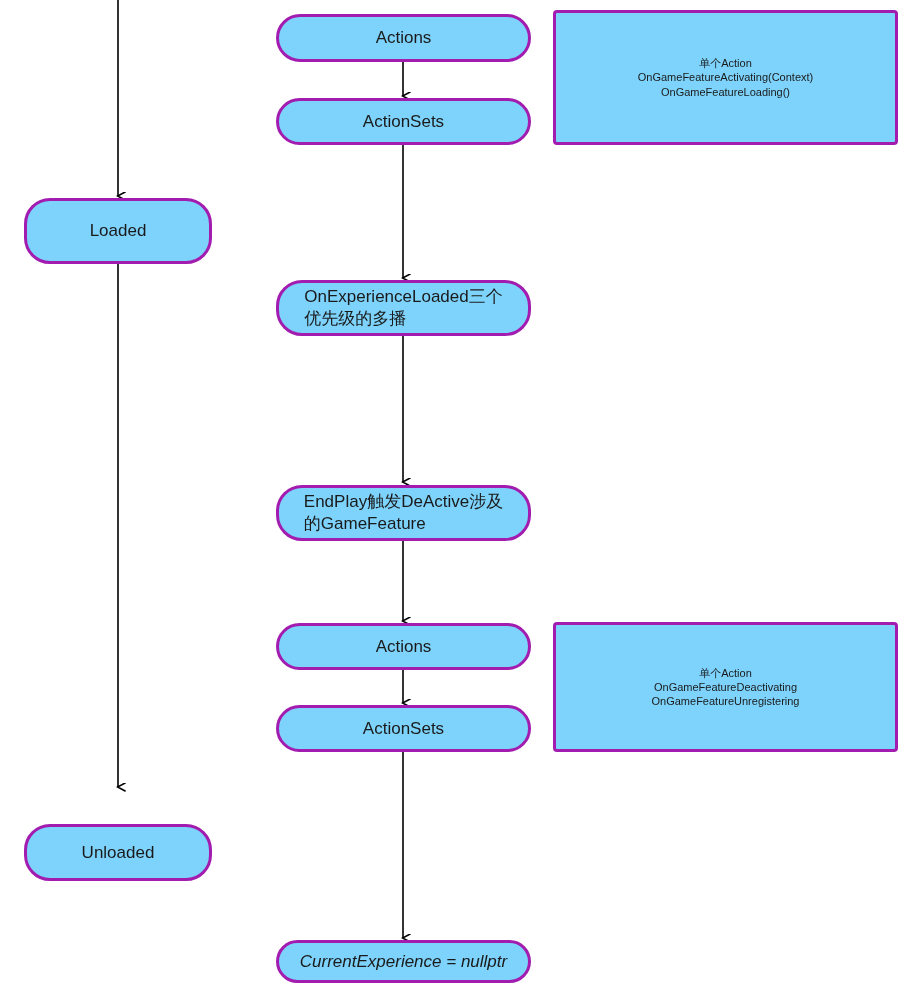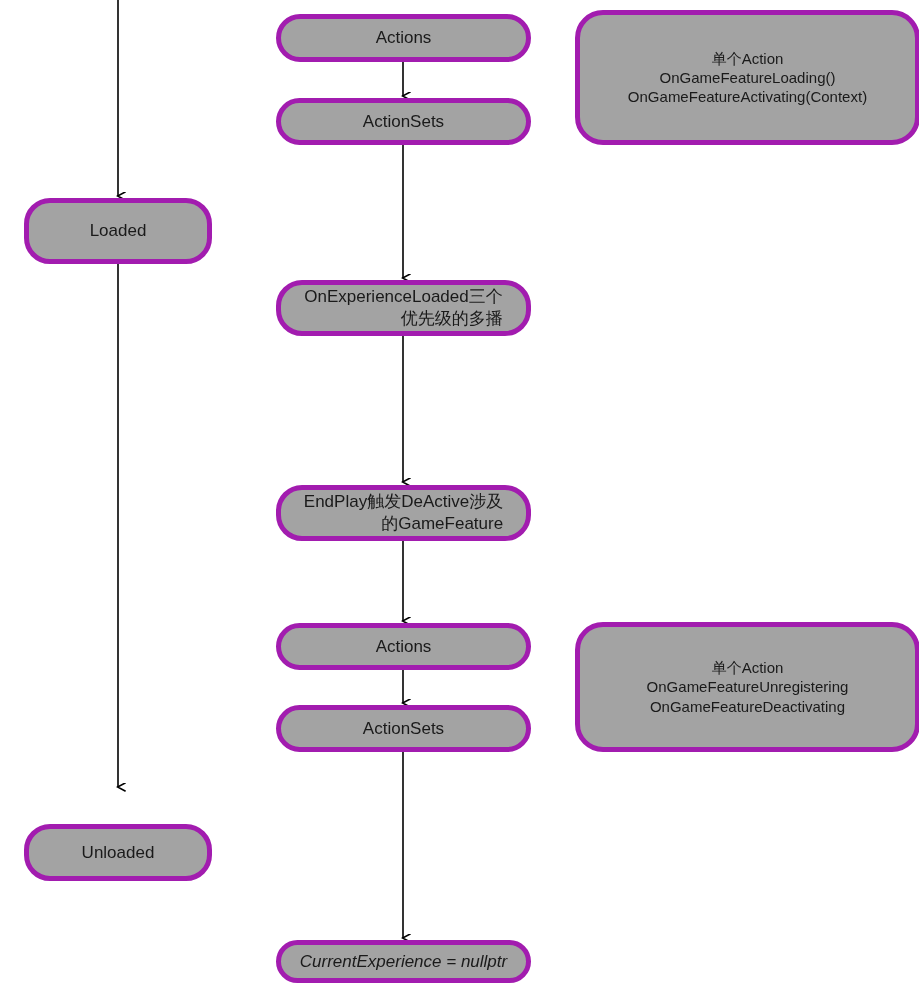--- a/index.html
+++ b/index.html
@@ -14,35 +14,35 @@
   #canvas {
     position: relative;
     width: 919px;
     height: 997px;
     background: #ffffff;
     overflow: hidden;
   }
   .node {
     position: absolute;
     box-sizing: border-box;
-    border: 5px solid #a21caf;
-    background: #a3a3a3;
+    border: 3px solid #a21caf;
+    background: #7dd3fc;
     display: flex;
     align-items: center;
     justify-content: center;
-    text-align: right;
+    text-align: left;
     line-height: 1.28;
     font-size: 17px;
     color: #1a1a1a;
     white-space: pre-line;
     z-index: 2;
   }
   .node.pill      { border-radius: 26px; }
   .node.pill-two  { border-radius: 26px; }
-  .node.note      { border-radius: 28px; font-size: 15px; margin-left: 22px; }
+  .node.note      { border-radius: 4px; font-size: 11px; }
 
   .edge-svg {
     position: absolute;
     left: 0;
     top: 0;
     width: 919px;
     height: 997px;
     z-index: 1;
     pointer-events: none;
   }
@@ -85,23 +85,23 @@
 优先级的多播</div>
 
   <div class="node pill" style="left:276px; top:623px; width:255px; height:47px;">Actions</div>
 
   <div class="node pill" style="left:276px; top:705px; width:255px; height:47px;">ActionSets</div>
 
   <div class="node pill" style="left:276px; top:940px; width:255px; height:43px;font-style:italic;">CurrentExperience = nullptr</div>
 
   <div class="note node" style="left:553px; top:10px; width:345px; height:135px; flex-direction:column;">
     <span>单个Action</span>
+    <span>OnGameFeatureActivating(Context)</span>
     <span>OnGameFeatureLoading()</span>
-    <span>OnGameFeatureActivating(Context)</span>
   </div>
 
   <div class="note node" style="left:553px; top:622px; width:345px; height:130px; flex-direction:column;">
     <span>单个Action</span>
+    <span>OnGameFeatureDeactivating</span>
     <span>OnGameFeatureUnregistering</span>
-    <span>OnGameFeatureDeactivating</span>
   </div>
 
 </div>
 
 </body></html>

